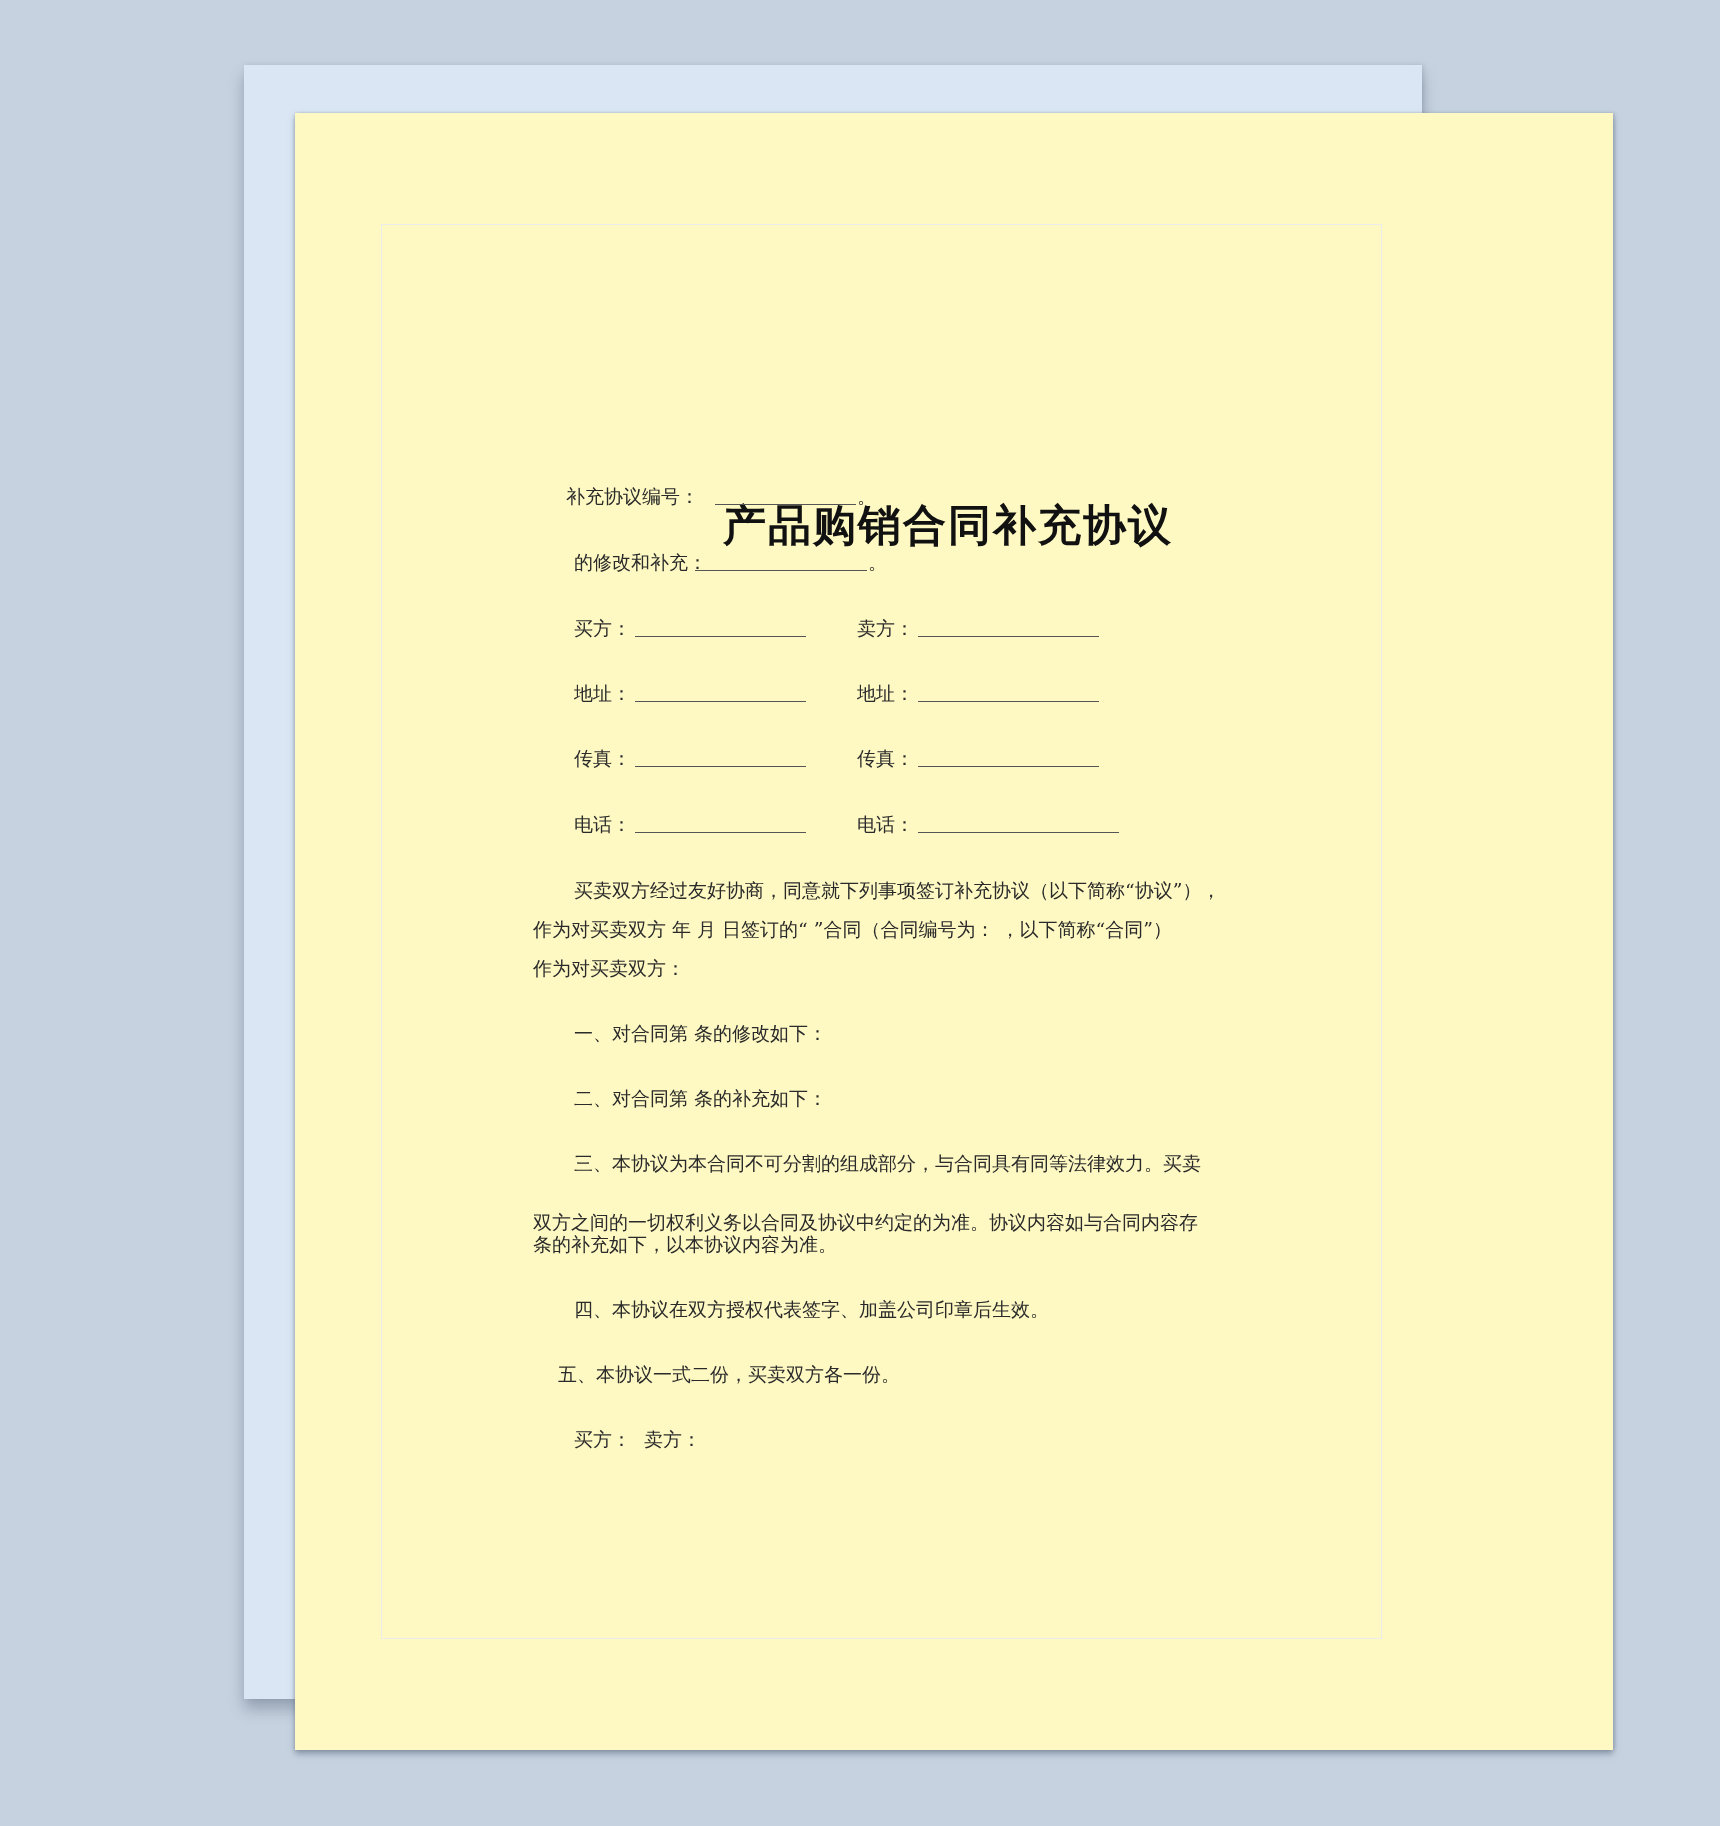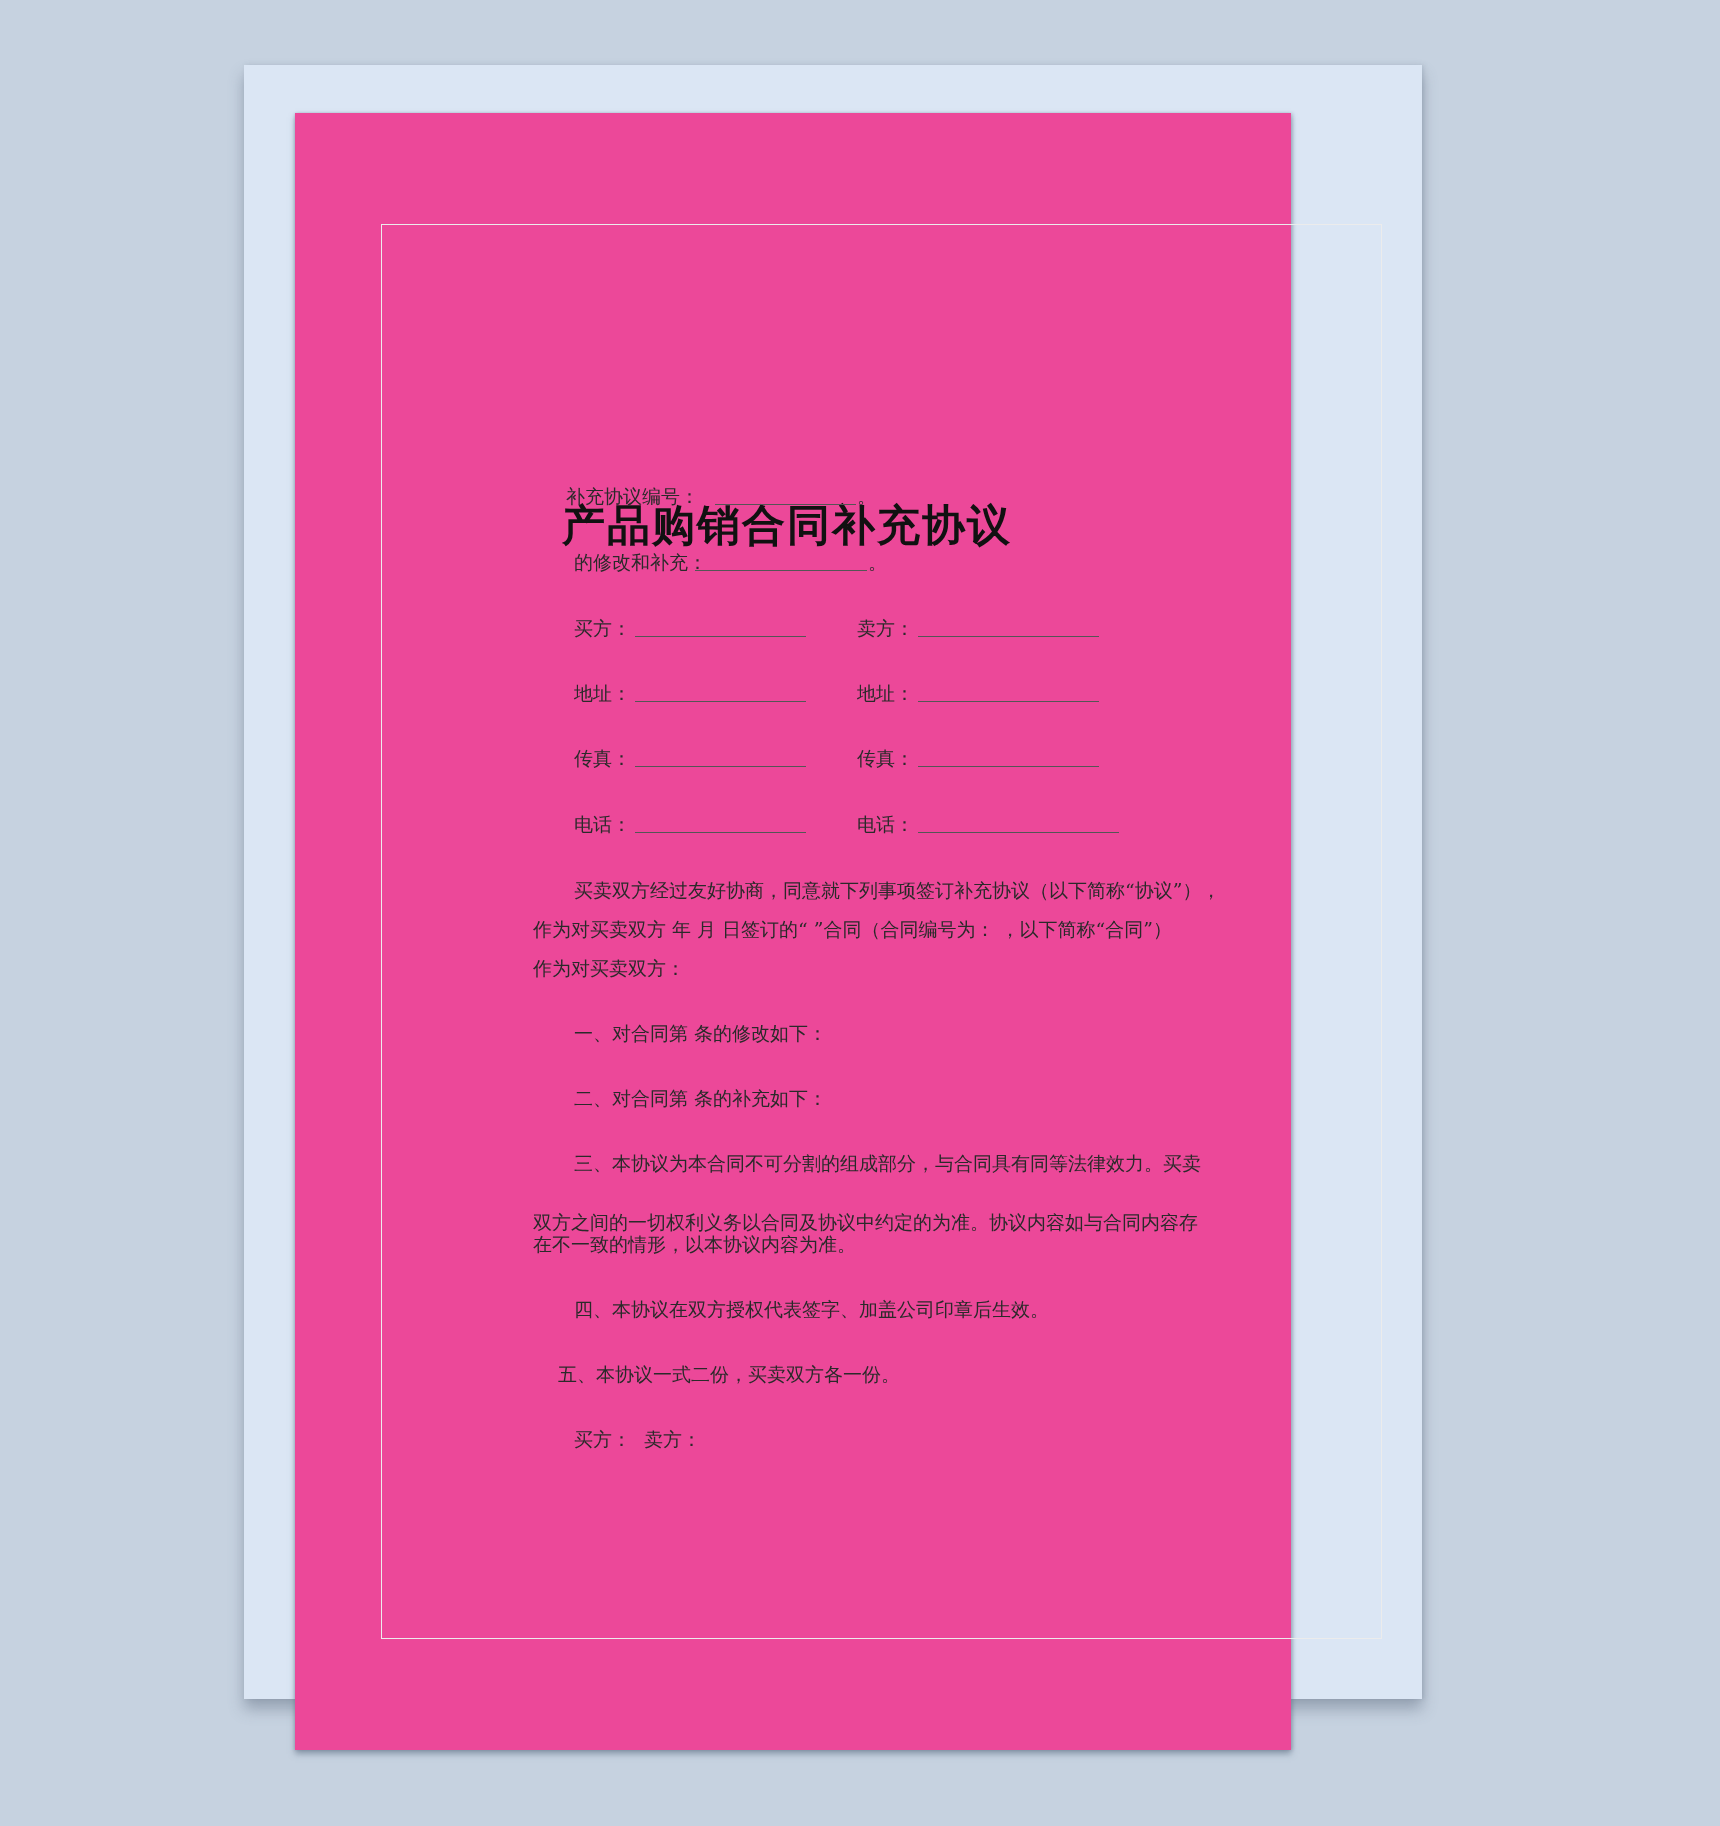--- a/index.html
+++ b/index.html
@@ -20,23 +20,23 @@
       top: 65px;
       width: 1178px;
       height: 1634px;
       background: #dbe6f4;
       box-shadow: 0 10px 14px rgba(90,105,125,0.45), 2px 0 4px rgba(120,135,155,0.25);
     }
     .front-page {
       position: absolute;
       left: 295px;
       top: 113px;
-      width: 996px;
+      width: 1318px;
       height: 1637px;
-      background: #ec4899;
+      background: #fef9c3;
       box-shadow: 0 4px 6px rgba(90,105,125,0.55), 2px 0 3px rgba(120,135,155,0.3), -1px 0 2px rgba(120,135,155,0.2);
     }
     .margin-frame {
       position: absolute;
       left: 86px;
       top: 111px;
       width: 1001px;
       height: 1415px;
       border: 1px solid #ececec;
       box-sizing: border-box;
@@ -115,20 +115,20 @@
 
   <div class="para-line" style="left:238px; top:806px;">作为对买卖双方  年  月  日签订的“  ”合同（合同编号为：  ，以下简称“合同”）</div>
   <div class="para-line" style="left:279px; top:767px;">买卖双方经过友好协商，同意就下列事项签订补充协议（以下简称“协议”），</div>
   <div class="para-line" style="left:238px; top:845px;">作为对买卖双方：</div>
 
   <div class="para-line" style="left:279px; top:910px;">一、对合同第  条的修改如下：</div>
   <div class="para-line" style="left:279px; top:975px;text-align:center;">二、对合同第  条的补充如下：</div>
 
   <div class="para-line" style="left:279px; top:1040px;">三、本协议为本合同不可分割的组成部分，与合同具有同等法律效力。买卖</div>
   <div class="para-line" style="left:238px; top:1081px;margin-top:18px;">双方之间的一切权利义务以合同及协议中约定的为准。协议内容如与合同内容存</div>
-  <div class="para-line" style="left:238px; top:1121px;">在不一致的情形，以本协议内容为准。</div>
+  <div class="para-line" style="left:238px; top:1121px;">条的补充如下，以本协议内容为准。</div>
 
   <div class="para-line" style="left:279px; top:1186px;">四、本协议在双方授权代表签字、加盖公司印章后生效。</div>
   <div class="para-line" style="left:263px; top:1251px;">五、本协议一式二份，买卖双方各一份。</div>
 
   <div class="para-line" style="left:279px; top:1316px;">买方：</div>
   <div class="para-line" style="left:349px; top:1316px;">卖方：</div>
 </div>
 
 </body></html>

